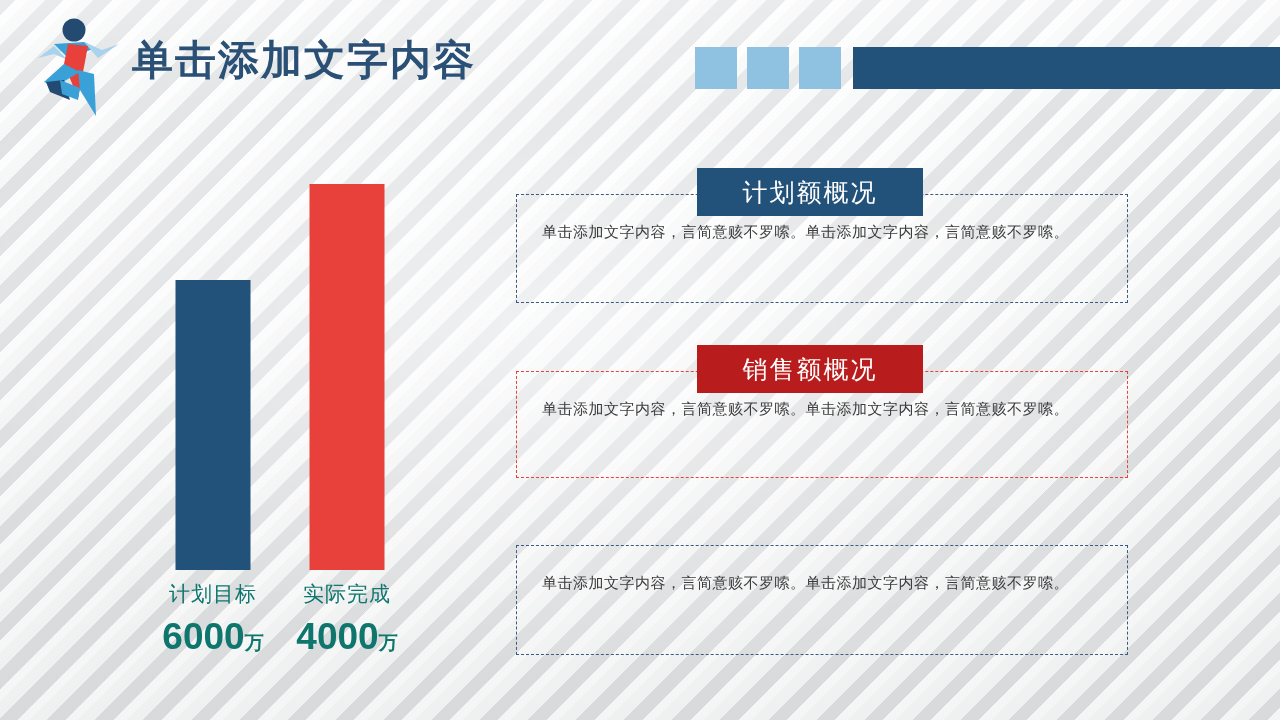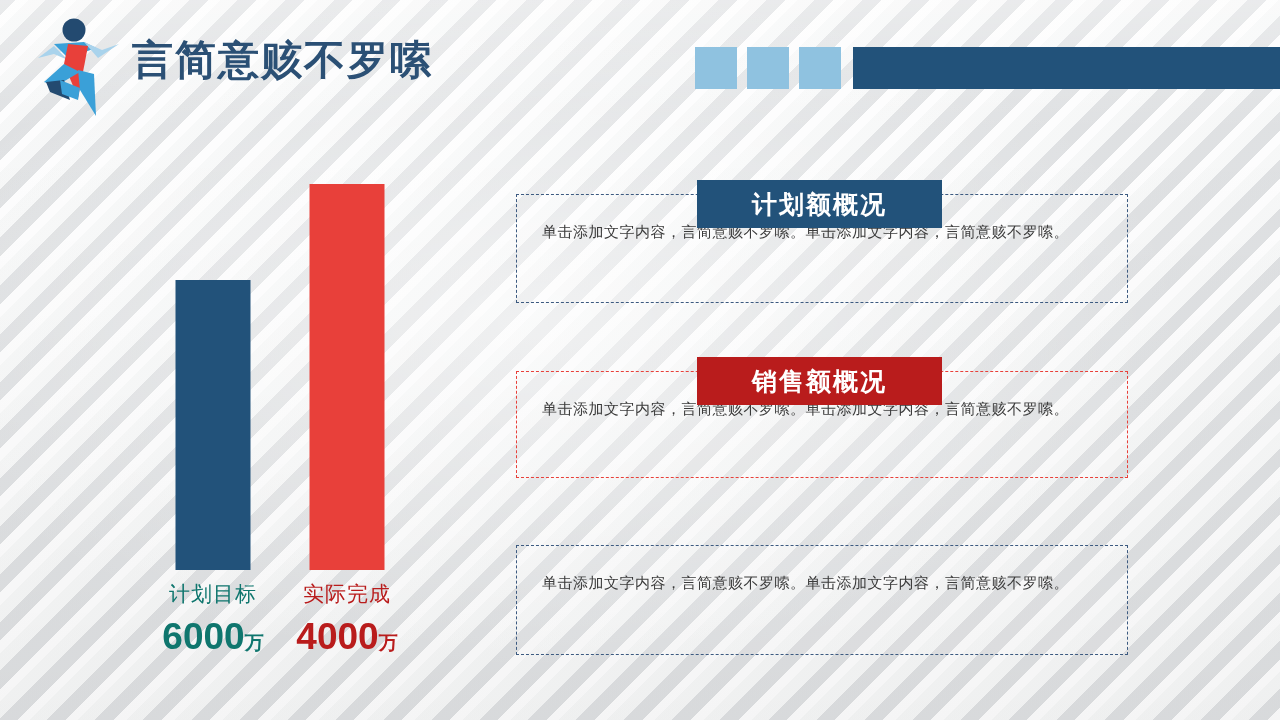--- a/index.html
+++ b/index.html
@@ -132,21 +132,21 @@
     font-size: 19px;
     font-weight: 700;
   }
 
   #col-plan { left: 3px; }
   #col-plan .bar { height: 320px; background: #22527a; }
   #col-plan .bar-caption, #col-plan .bar-value { color: #0f766e; }
 
   #col-actual { left: 137px; }
   #col-actual .bar { height: 386px; background: #e8403a; }
-  #col-actual .bar-caption, #col-actual .bar-value { color: #b91c1c; text-align: center; }
+  #col-actual .bar-caption, #col-actual .bar-value { color: #0f766e; text-align: center; }
 
   
   .panel {
     position: absolute;
     left: 516px;
     width: 612px;
   }
   .panel-box {
     position: absolute;
     left: 0;
@@ -155,27 +155,27 @@
     box-sizing: border-box;
     border: 1px dashed #3c5a80;
     background: rgba(255,255,255,0.08);
   }
   .panel.accent-red .panel-box {
     border-color: #e8403a;
   }
   .panel-header {
     position: absolute;
     left: 181px;
-    top: 12px;
-    width: 245px;
+    top: 0;
+    width: 226px;
     height: 48px;
     background: #22527a;
     color: #ffffff;
     font-size: 25px;
-    font-weight: 700;
+    font-weight: 400;
     letter-spacing: 2px;
     display: flex;
     align-items: center;
     justify-content: center;
     z-index: 2;
   }
   .panel.accent-red .panel-header {
     background: #b91c1c;
   }
   .panel-body {
@@ -210,21 +210,21 @@
       <polygon points="60,28 78,36 95,30 74,44" fill="#a9d3ec"></polygon>
       <polygon points="30,32 14,44 30,40 44,46" fill="#a9d3ec"></polygon>
       <polygon points="44,30 64,32 54,84 40,50" fill="#e8403a"></polygon>
       <polygon points="40,50 56,58 32,72 20,68" fill="#3aa0d8"></polygon>
       <polygon points="22,68 40,66 46,86 26,78" fill="#234a70"></polygon>
       <polygon points="54,56 70,60 72,102 56,76" fill="#3aa0d8"></polygon>
       <polygon points="36,66 56,74 54,86 38,80" fill="#3aa0d8"></polygon>
     </svg>
   </div>
 
-  <div id="page-title">言简意赅不罗嗦</div>
+  <div id="page-title">单击添加文字内容</div>
 
   <div id="header-deco">
     <div class="deco-square"></div>
     <div class="deco-square"></div>
     <div class="deco-square"></div>
   </div>
   <div id="deco-bar"></div>
 
   <div id="chart-area">
 

